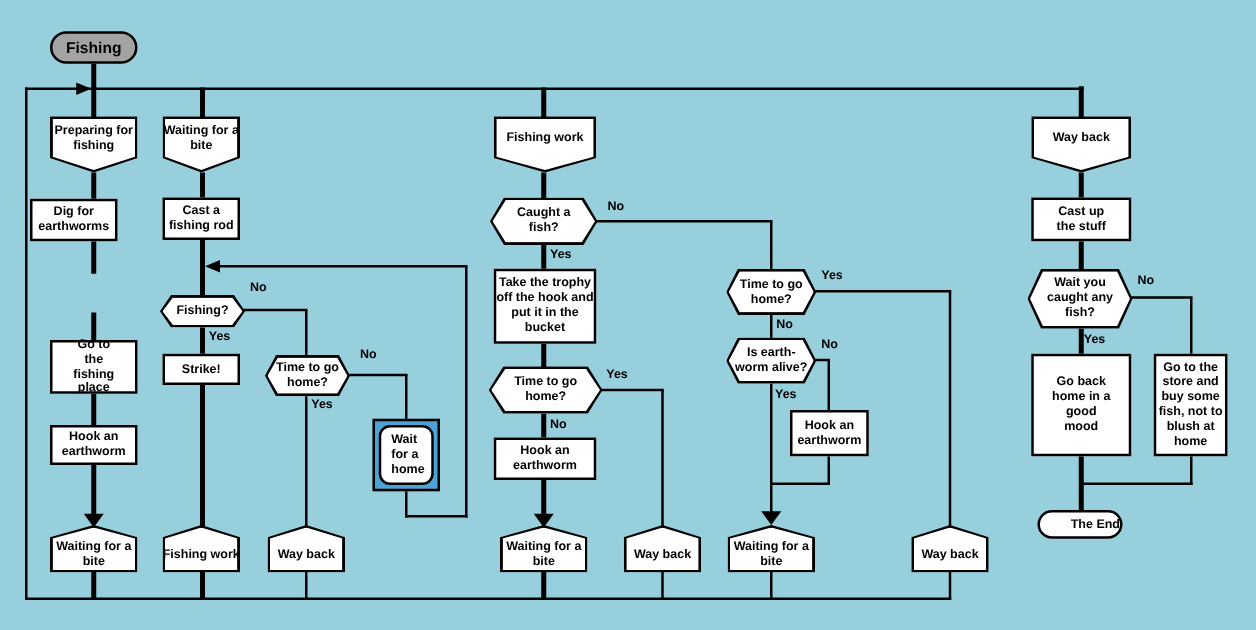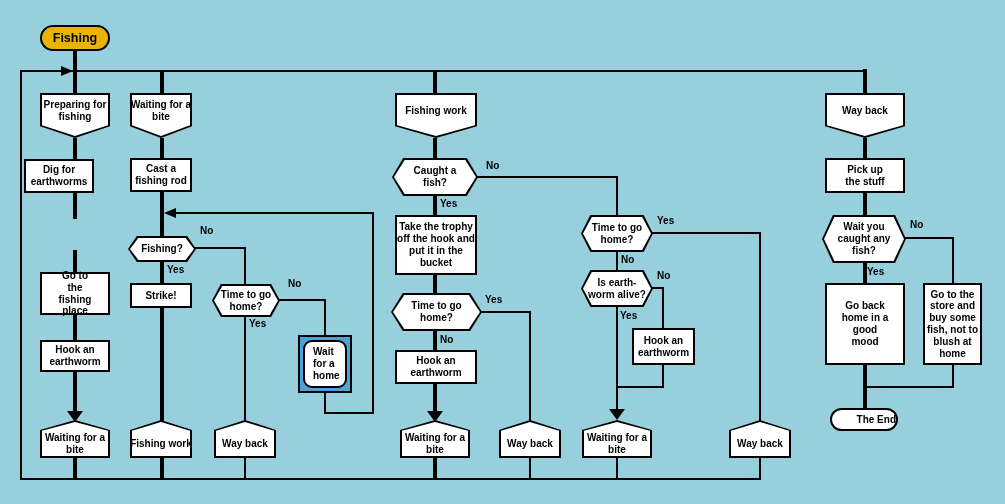--- a/index.html
+++ b/index.html
@@ -13,21 +13,21 @@
   .ln{position:absolute;background:#000;}
   
   .ar{position:absolute;width:0;height:0;}
   .ar-right{border-left:12px solid #000;border-top:5px solid transparent;border-bottom:5px solid transparent;}
   .ar-left{border-right:12px solid #000;border-top:5px solid transparent;border-bottom:5px solid transparent;}
   .ar-down{border-top:11px solid #000;border-left:8px solid transparent;border-right:8px solid transparent;}
   
   .node{position:absolute;box-sizing:border-box;font-size:10px;line-height:1.18;}
   .rect{background:#fff;border:2px solid #000;display:flex;align-items:center;justify-content:center;text-align:center;}
   .pill{background:#fff;border:2px solid #000;border-radius:12px;display:flex;align-items:center;justify-content:center;text-align:center;}
-  .start-pill{background:#eab308;font-size:12.5px;border-radius:13px;}
+  .start-pill{background:#a3a3a3;font-size:12.5px;border-radius:13px;}
   .shape .fo{position:absolute;inset:0;background:#000;}
   .shape .fi{position:absolute;inset:2px;background:#fff;}
   .banner-clip{clip-path:polygon(0 0,100% 0,100% 74%,50% 100%,0 74%);}
   .house-clip{clip-path:polygon(0 26%,50% 0,100% 26%,100% 100%,0 100%);}
   .hex-clip{clip-path:polygon(13% 0,87% 0,100% 50%,87% 100%,13% 100%,0 50%);}
   .shape .txt{position:absolute;inset:0;display:flex;align-items:center;justify-content:center;text-align:center;}
   .banner .txt{padding-bottom:10px;}
   .house .txt{padding-top:9px;}
   .hex .txt{padding:0 6px;}
   
@@ -229,21 +229,21 @@
     <div class="fi house-clip"></div>
     <span class="txt">Way back</span>
   </div>
 
   <div class="node shape banner" style="left:825px;top:93px;width:80px;height:45px;">
     <div class="fo banner-clip"></div>
     <div class="fi banner-clip"></div>
     <span class="txt">Way back</span>
   </div>
   <div class="node rect" style="left:825px;top:158px;width:80px;height:35px;padding:0 18px;">
-    <span>Pick up the stuff</span>
+    <span>Cast up the stuff</span>
   </div>
   <div class="node shape hex" style="left:822px;top:215px;width:84px;height:48px;">
     <div class="fo hex-clip"></div>
     <div class="fi hex-clip"></div>
     <span class="txt" style="padding:0 14px;">Wait you caught any fish?</span>
   </div>
   <div class="node rect" style="left:825px;top:283px;width:80px;height:82px;padding:0 14px;">
     <span>Go back home in a good mood</span>
   </div>
   <div class="node rect" style="left:923px;top:283px;width:59px;height:82px;">

